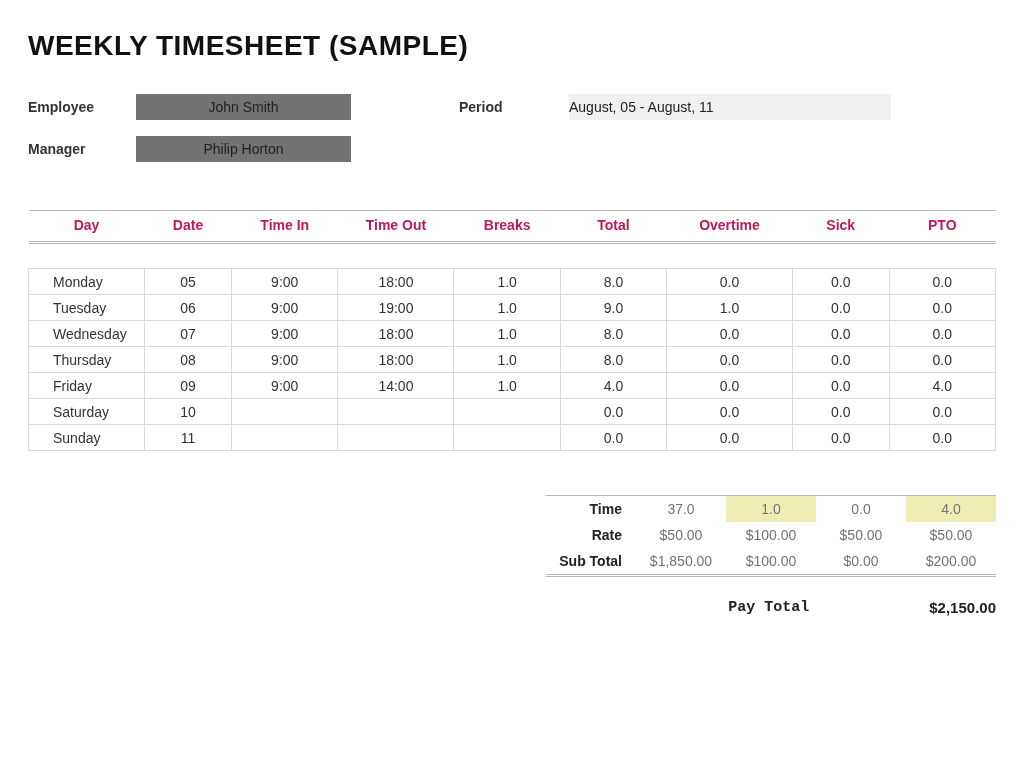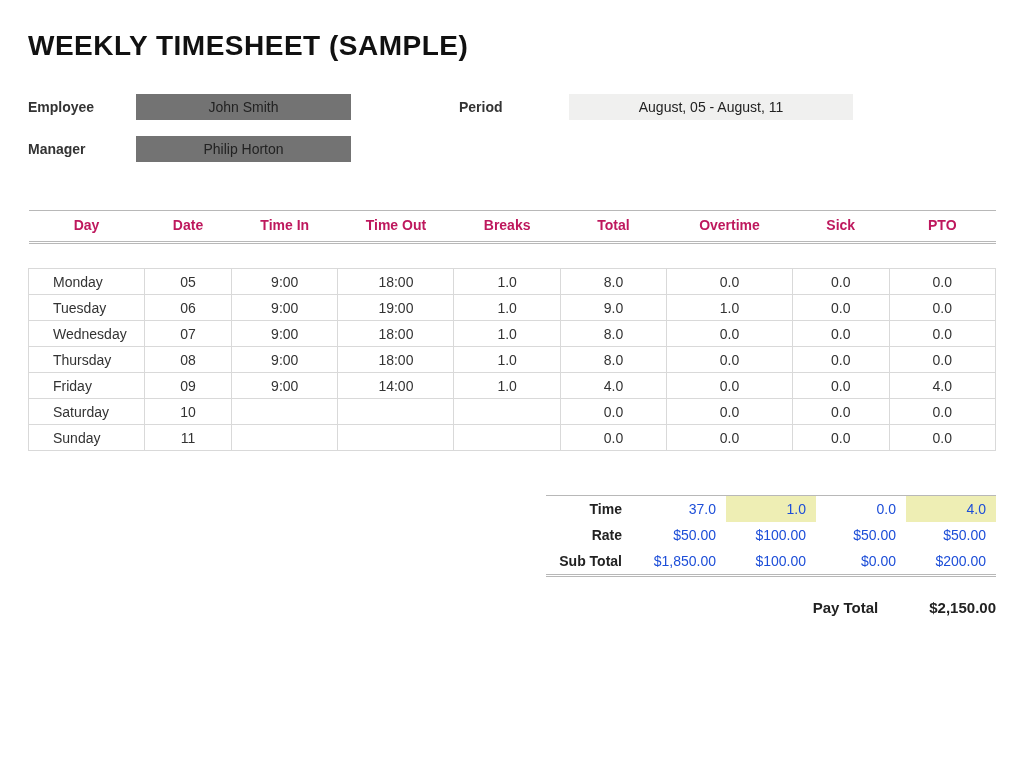--- a/index.html
+++ b/index.html
@@ -40,22 +40,21 @@
   .meta-period-label {
     font-weight: 700;
     font-size: 14px;
     width: 110px;
     margin-left: 108px;
     color: #333;
   }
   .meta-period-value {
     background: #f0f0ef;
     padding: 5px 0;
-    width: 284px;
-    text-align: center;
+    width: 322px;
     font-size: 14px;
     color: #222;
   }
   table.main {
     border-collapse: collapse;
     width: 100%;
     margin-top: 48px;
     font-size: 14px;
   }
   table.main thead th {
@@ -87,41 +86,41 @@
     display: flex;
     justify-content: flex-end;
     margin-top: 44px;
   }
   table.summary {
     border-collapse: collapse;
     font-size: 14px;
   }
   table.summary td {
     padding: 5px 10px;
-    text-align: right;
+    text-align: center;
     min-width: 90px;
-    color: #1d4ed8;
+    color: #737373;
   }
   table.summary td.label {
     font-weight: 700;
     text-align: right;
     padding-right: 14px;
     color: #222;
   }
   table.summary tr.time td { border-top: 1px solid #b8b8b8; }
   table.summary tr.subtotal td { border-bottom: 3px double #b8b8b8; }
   .hl { background: #eeeeb4; }
   .paytotal-row {
     display: flex;
     justify-content: flex-end;
     margin-top: 22px;
     font-weight: 700;
     font-size: 15px;
   }
-  .paytotal-label { margin-right: 51px; }
+  .paytotal-label { margin-right: 120px; font-family: Liberation Mono, monospace; }
 </style>
 </head>
 <body>
 
 <h1>WEEKLY TIMESHEET (SAMPLE)</h1>
 
 <div class="meta-row">
   <div class="meta-label">Employee</div>
   <div class="meta-value">John Smith</div>
   <div class="meta-period-label">Period</div>

